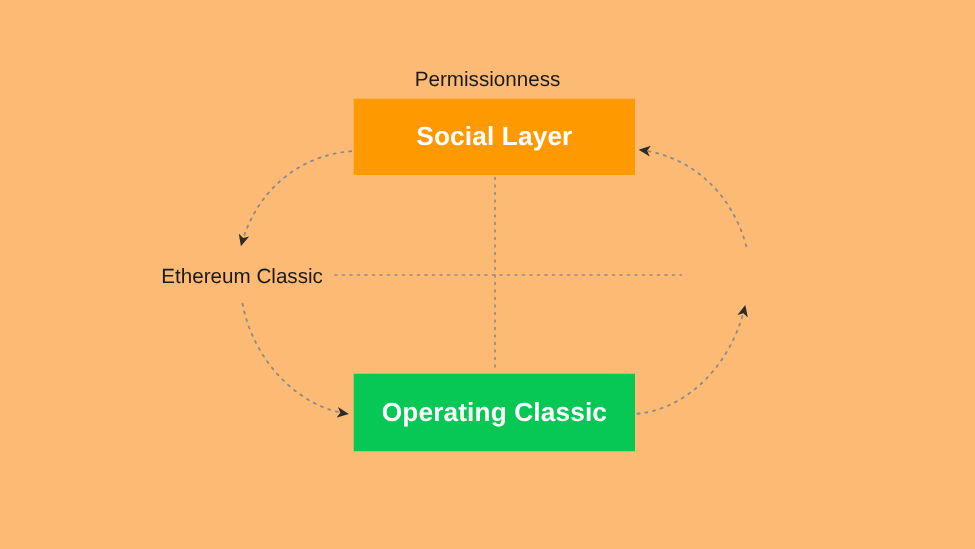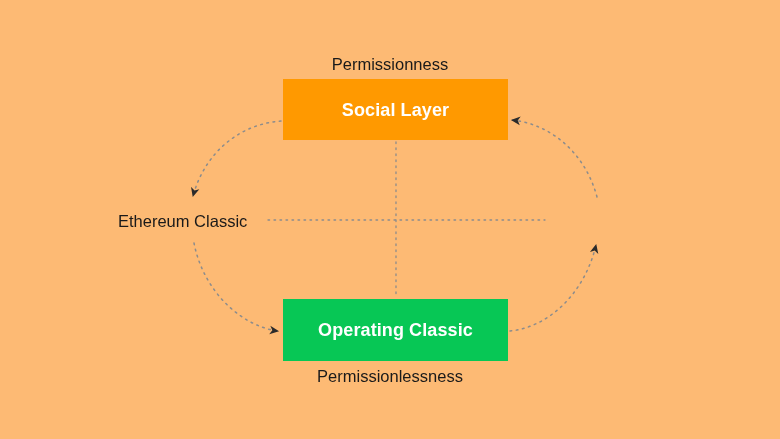--- a/index.html
+++ b/index.html
@@ -26,21 +26,21 @@
   }
   .node-box {
     position: absolute;
     display: flex;
     align-items: center;
     justify-content: center;
     box-sizing: border-box;
   }
   .node-box .node-label {
     color: #ffffff;
-    font-size: 18px;
+    font-size: 21px;
     font-weight: bold;
     letter-spacing: 0.1px;
     line-height: 1;
     white-space: nowrap;
   }
   #box-social {
     left: 283px;
     top: 79px;
     width: 225px;
     height: 61px;
@@ -66,21 +66,21 @@
   #caption-top { top: 56px; }
   #caption-bottom { top: 368px; }
   .side-label {
     position: absolute;
     color: #1a1a1a;
     font-size: 16.5px;
     line-height: 1;
     white-space: nowrap;
   }
   #label-left {
-    left: 118px;
+    left: 129px;
     top: 213px;
   }
   #label-right {
     left: 552px;
     top: 213px;
   }
 </style>
 </head>
 <body>
 
@@ -112,15 +112,14 @@
     <span class="node-label">Social Layer</span>
   </div>
 
   <div class="node-box" id="box-network">
     <span class="node-label">Operating Classic</span>
   </div>
 
   <div class="side-label" id="label-left">Ethereum Classic</div>
 
 
-  <div class="axis-caption" id="caption-bottom">Permissionlessness</div>
 
 </div>
 
 </body></html>

